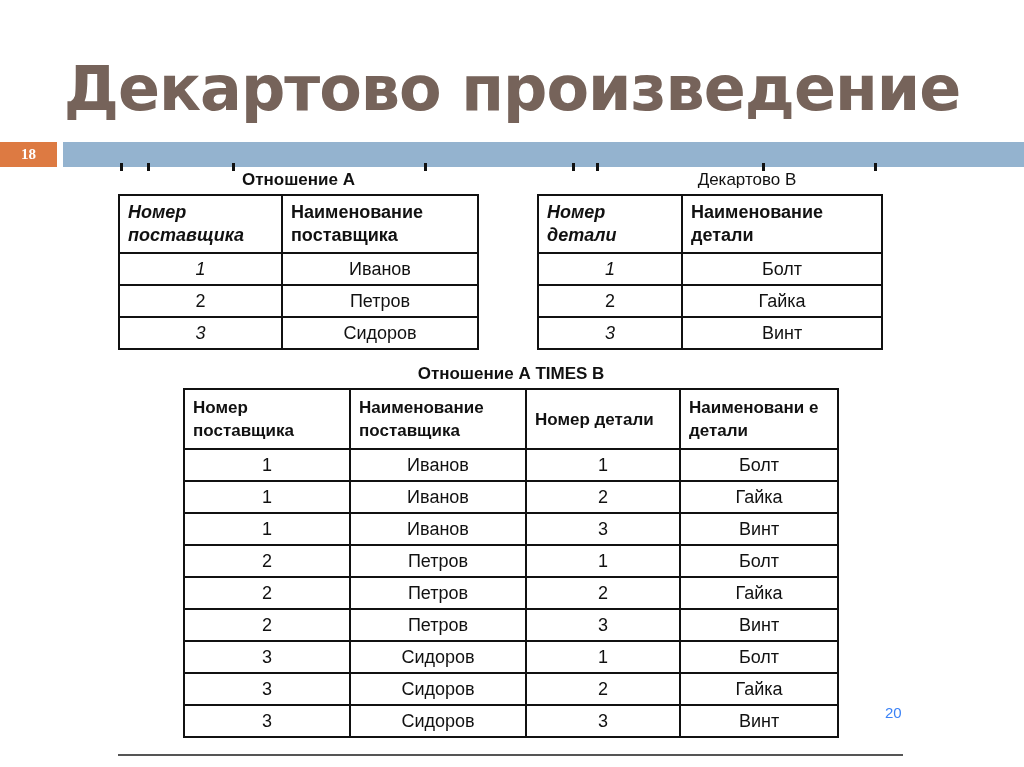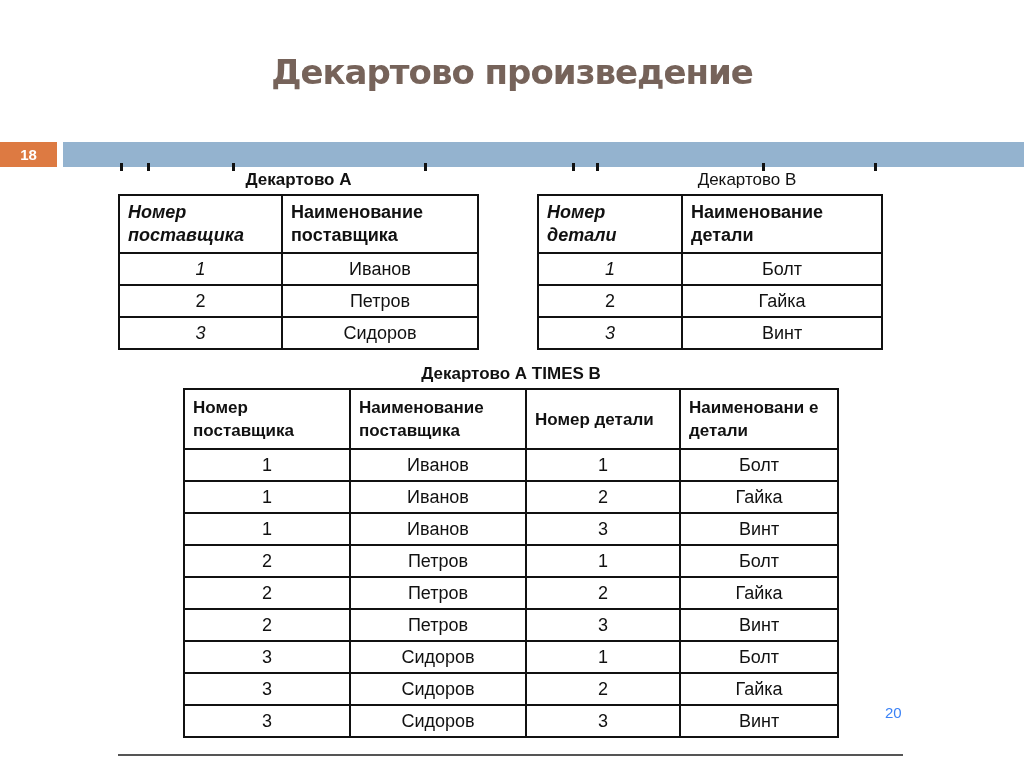--- a/index.html
+++ b/index.html
@@ -5,27 +5,27 @@
     html, body { margin: 0; padding: 0; }
     body {
       width: 1024px; height: 767px; overflow: hidden;
       background: #ffffff; position: relative;
       font-family: "Liberation Sans", sans-serif;
     }
     .title {
       position: absolute; left: 0; top: 52px; width: 1024px;
       text-align: center;
       font-family: "DejaVu Sans", sans-serif;
-      font-weight: bold; font-size: 34px; color: #76635a;
+      font-weight: bold; font-size: 62px; color: #76635a;
       letter-spacing: -1px;
     }
     .slide-num {
       position: absolute; left: 0; top: 142px; width: 57px; height: 25px;
       background: #dd7a42; color: #fff;
-      font-family: Liberation Sans, sans-serif; font-weight: bold; font-size: 15px;
+      font-family: Liberation Serif, serif; font-weight: bold; font-size: 15px;
       line-height: 25px; text-align: center;
     }
     .band {
       position: absolute; left: 63px; top: 142px; width: 961px; height: 25px;
       background: #94b3cf;
     }
     .tick { position: absolute; width: 3px; height: 8px; background: #111; top: 163px; }
     .caption { position: absolute; font-size: 17px; color: #111; text-align: center; }
     .caption.bold { font-weight: bold; }
     table {
@@ -54,21 +54,21 @@
 
 <div class="tick" style="left:120px"></div>
 <div class="tick" style="left:147px"></div>
 <div class="tick" style="left:232px"></div>
 <div class="tick" style="left:424px"></div>
 <div class="tick" style="left:572px"></div>
 <div class="tick" style="left:596px"></div>
 <div class="tick" style="left:762px"></div>
 <div class="tick" style="left:874px"></div>
 
-<div class="caption bold" style="left:118px;top:170px;width:361px;">Декартово А</div>
+<div class="caption bold" style="left:118px;top:170px;width:361px;">Отношение А</div>
 <table id="tA">
   <tbody>
       <tr>
     <th class="it" style="width:145px;height:56px;">Номер поставщика</th>
     <th>Наименование поставщика</th>
   </tr>
   <tr>
     <td class="it">1</td>
     <td>Иванов</td>
   </tr>
@@ -98,21 +98,21 @@
     <td>2</td>
     <td>Гайка</td>
   </tr>
   <tr>
     <td class="it">3</td>
     <td>Винт</td>
   </tr>
 </tbody>
   </table>
 
-<div class="caption bold" style="left:183px;top:364px;width:656px;">Декартово А TIMES В</div>
+<div class="caption bold" style="left:183px;top:364px;width:656px;">Отношение А TIMES В</div>
 <table id="tAB">
   <tbody>
       <tr>
     <th style="width:148px;">Номер поставщика</th>
     <th style="width:158px;">Наименование поставщика</th>
     <th style="width:136px;">Номер детали</th>
     <th>Наименовани е детали</th>
   </tr>
   <tr>
     <td>1</td>

